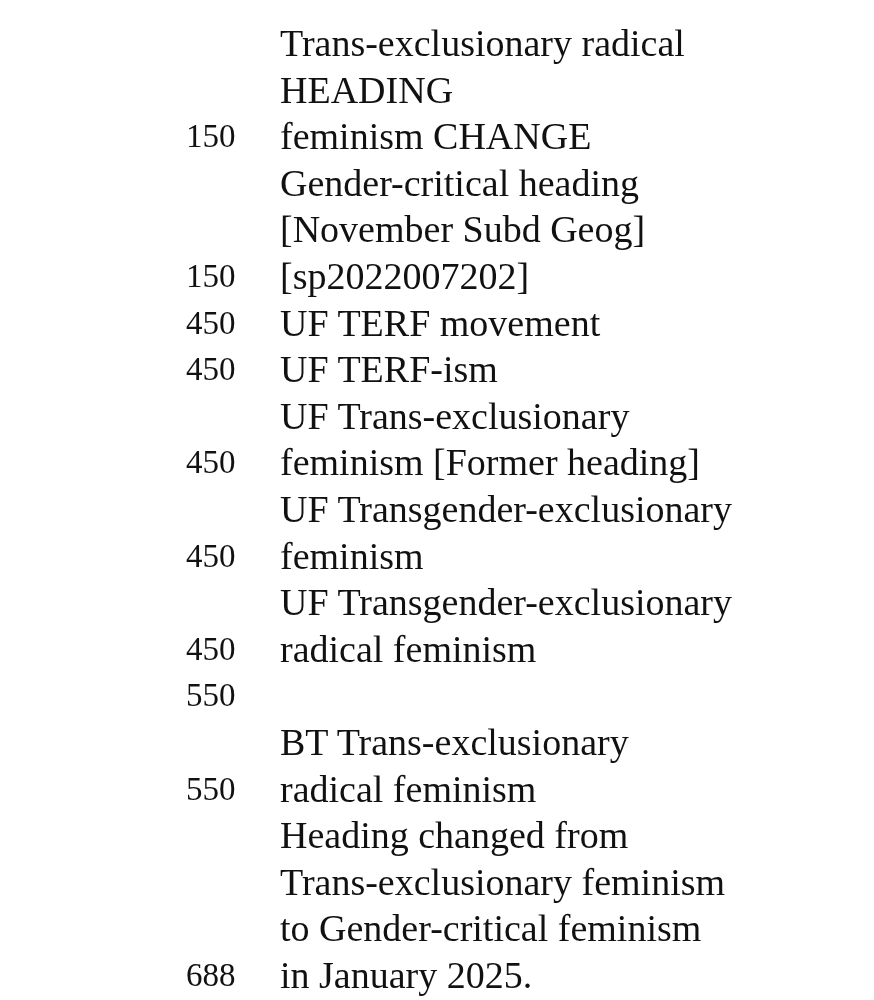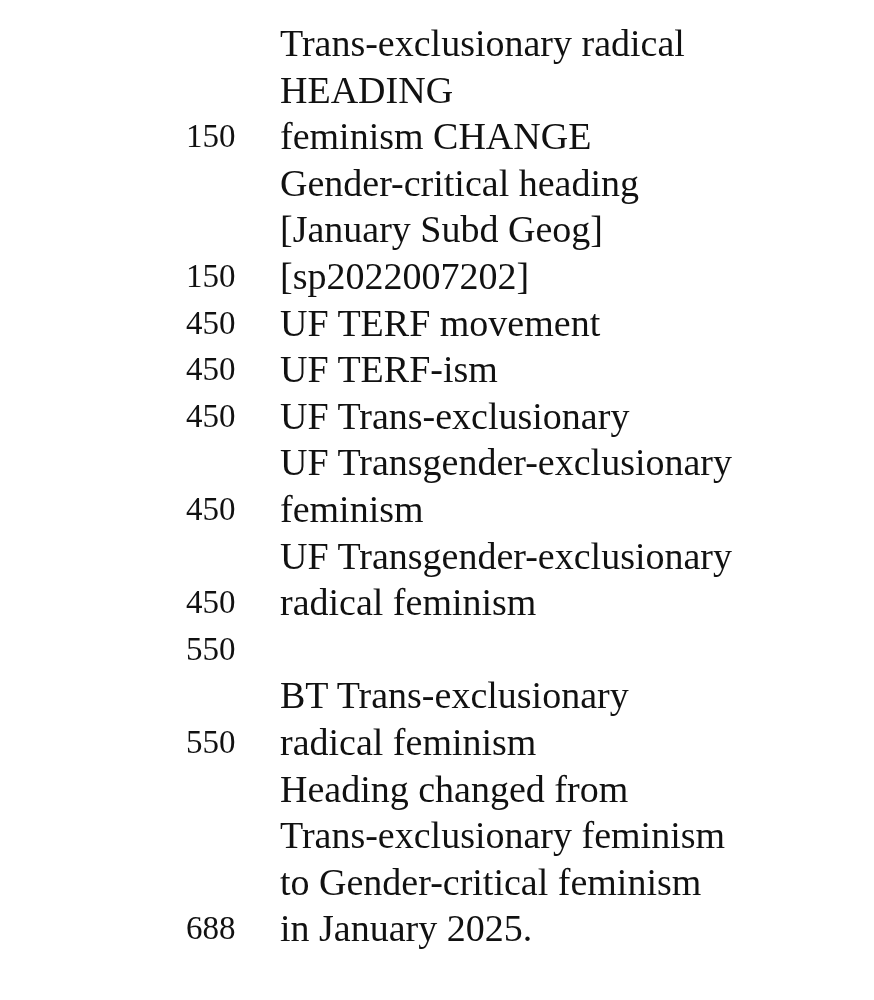--- a/index.html
+++ b/index.html
@@ -54,21 +54,21 @@
       <span class="line">Trans-exclusionary radical</span>
       <span class="line">HEADING</span>
       <span class="line">feminism CHANGE</span>
     </div>
   </div>
 
   <div class="field">
     <div class="tag">150</div>
     <div class="content">
       <span class="line">Gender-critical heading</span>
-      <span class="line">[January Subd Geog]</span>
+      <span class="line">[November Subd Geog]</span>
       <span class="line">[sp2022007202]</span>
     </div>
   </div>
 
   <div class="field">
     <div class="tag">450</div>
     <div class="content">
       <span class="line">UF TERF movement</span>
     </div>
   </div>
@@ -77,20 +77,21 @@
     <div class="tag">450</div>
     <div class="content">
       <span class="line">UF TERF-ism</span>
     </div>
   </div>
 
   <div class="field">
     <div class="tag">450</div>
     <div class="content">
       <span class="line">UF Trans-exclusionary</span>
+      <span class="line">feminism [Former heading]</span>
     </div>
   </div>
 
   <div class="field">
     <div class="tag">450</div>
     <div class="content">
       <span class="line">UF Transgender-exclusionary</span>
       <span class="line">feminism</span>
     </div>
   </div>

